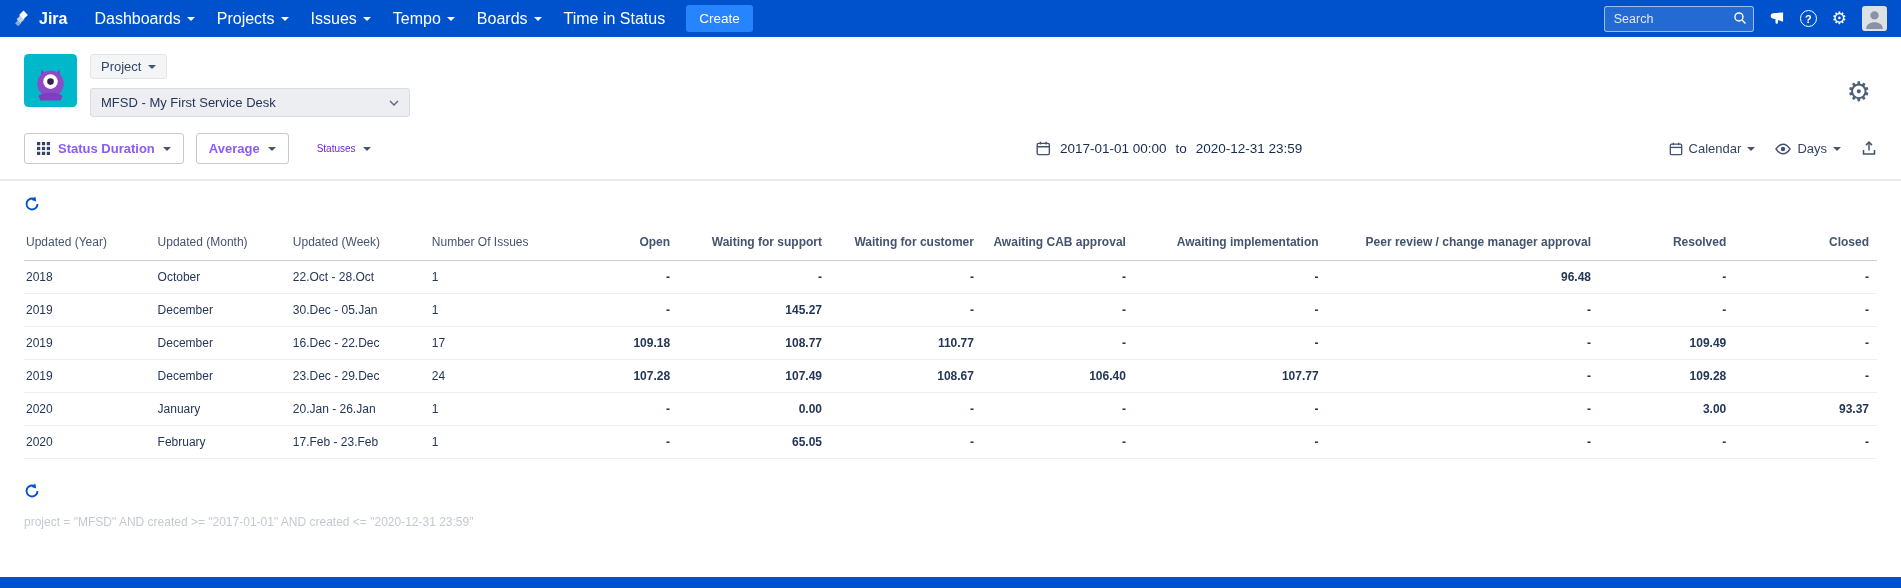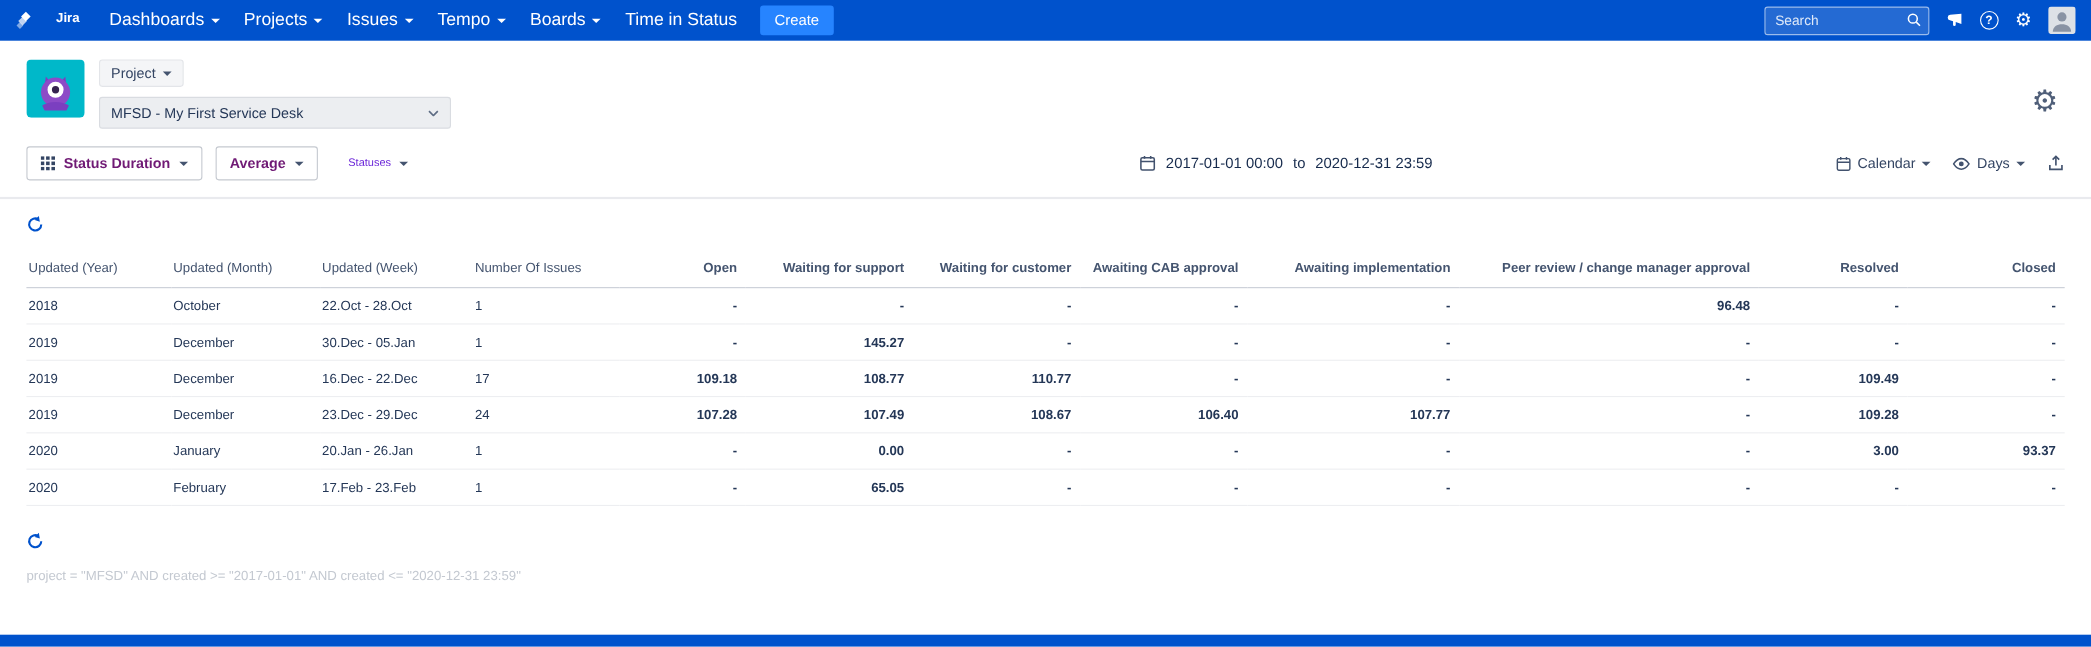--- a/index.html
+++ b/index.html
@@ -10,21 +10,21 @@
     color:#172B4D;
   }
 
   
   .topbar {
     height:37px; background:#0052CC; color:#fff;
     display:flex; align-items:center; justify-content:space-between;
     padding:0 14px;
   }
   .nav-left { display:flex; align-items:center; }
-  .brand { display:flex; gap:18px; font-weight:bold; font-size:12px; margin-right:16px; }
+  .brand { display:flex; align-items:center; gap:6px; font-weight:bold; font-size:16px; margin-right:16px; }
   .nav-items { display:flex; align-items:center; }
   .nav-item { font-size:16px; padding:0 11px; cursor:pointer; display:inline-flex; align-items:center; gap:6px; white-space:nowrap; }
   .caret { width:0; height:0; border-left:4px solid transparent; border-right:4px solid transparent; border-top:4px solid currentColor; display:inline-block; }
   .create-btn {
     background:#2684FF; color:#fff; border:none; border-radius:3px;
     font-size:13.5px; font-family:inherit; padding:6px 13px; margin-left:10px; cursor:pointer;
   }
   .nav-right { display:flex; align-items:center; gap:15px; }
   .search-box { position:relative; }
   .search-box input {
@@ -56,21 +56,21 @@
     display:flex; align-items:center; justify-content:space-between; cursor:pointer;
   }
   .header-gear { position:absolute; right:30px; top:42px; font-size:27px; line-height:1; color:#505F79; cursor:pointer; }
 
   
   .toolbar { display:flex; align-items:center; padding:8px 24px 15px; position:relative; }
   .tb-left { display:flex; align-items:center; gap:12px; }
   .tb-btn {
     display:inline-flex; align-items:center; gap:8px;
     background:#fff; border:1px solid #C5C9D0; border-radius:3px;
-    padding:7px 12px; font-size:13px; font-weight:bold; color:#701a75; cursor:pointer; white-space:nowrap;
+    padding:7px 12px; font-size:13px; font-weight:bold; color:#8b5cf6; cursor:pointer; white-space:nowrap;
   }
   .statuses-dd { display:inline-flex; align-items:center; gap:7px; font-size:10px; color:#6d28d9; margin-left:16px; cursor:pointer; }
   .tb-center {
     position:absolute; left:61.5%; transform:translateX(-50%);
     display:flex; align-items:center; gap:9px; font-size:13.5px; color:#172B4D; white-space:nowrap; cursor:pointer;
   }
   .tb-right { margin-left:auto; display:flex; align-items:center; gap:20px; font-size:13px; color:#344563; }
   .dd { display:inline-flex; align-items:center; gap:6px; cursor:pointer; white-space:nowrap; }
   .dk-caret { border-top-color:#44546F; }
 

